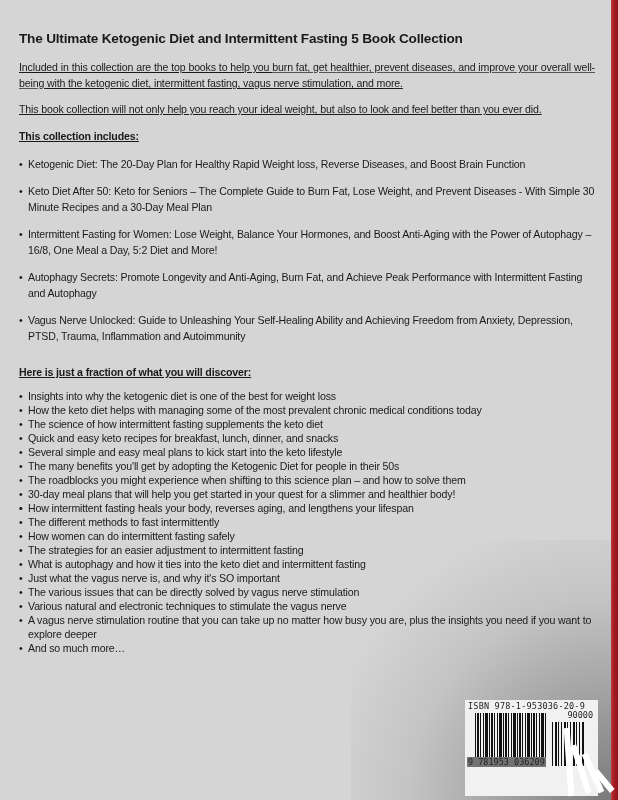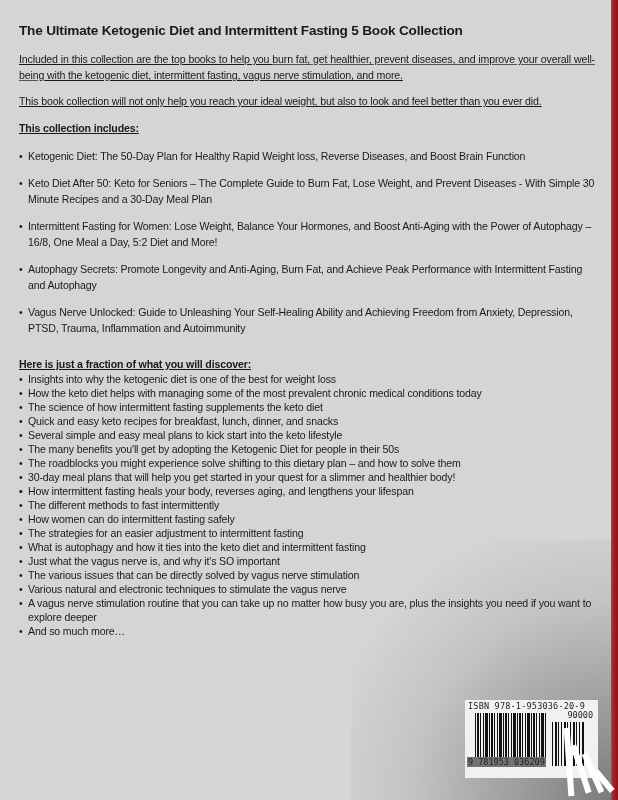--- a/index.html
+++ b/index.html
@@ -16,35 +16,35 @@
     }
     .spine {
       position: absolute; top: 0; right: 0; width: 7px; height: 800px;
       background: linear-gradient(to right, #c23a3a 0%, #a51c22 40%, #8e161b 100%);
     }
     .content {
       position: absolute; left: 19px; top: 14px; width: 576px;
       font-size: 10.6px; letter-spacing: -0.15px;
     }
     h1 {
-      margin: 8px 0 11px 0; font-size: 13.6px; font-weight: bold; letter-spacing: -0.2px;
+      margin: 16px 0 11px 0; font-size: 13.6px; font-weight: bold; letter-spacing: -0.2px;
       line-height: 18px;
     }
     p { margin: 0 0 10px 0; line-height: 16px; text-decoration: underline; }
     .intro { text-align: justify; }
     .u { text-decoration: underline; text-decoration-color: #555; }
     .sect { font-weight: bold; margin-bottom: 12px; }
     ul { list-style: none; margin: 0; padding: 0; }
     ul.books li { line-height: 16px; margin-bottom: 11px; }
     ul.disc li { line-height: 14px; margin-bottom: 0; }
     li { position: relative; padding-left: 9px; }
     li .bul { position: absolute; left: 0; top: 0; }
-    .disc-head { margin-top: 20px; margin-bottom: 0; }
+    .disc-head { margin-top: 20px; margin-bottom: 9px; }
     .barcode {
-      position: absolute; left: 465px; top: 700px; width: 133px; height: 78px;
+      position: absolute; left: 465px; top: 700px; width: 133px; height: 96px;
       background: #f1f1f1;
     }
     .isbn-top {
       position: absolute; left: 3px; top: 1px; font-family: "DejaVu Sans Mono", monospace;
       font-size: 8.5px; letter-spacing: 0.2px; color: #222; white-space: nowrap;
     }
     .price {
       position: absolute; right: 5px; top: 10px; font-family: "DejaVu Sans Mono", monospace;
       font-size: 8.5px; color: #222; margin-left: 40px;
     }
@@ -74,37 +74,37 @@
 <div class="content">
   <h1>The Ultimate Ketogenic Diet and Intermittent Fasting 5 Book Collection</h1>
 
   <p class="intro"><span>Included in this collection are the top books to help you </span><span class="u">burn fat, get healthier, prevent diseases, and improve your overall well-being</span><span> with the ketogenic diet, intermittent fasting, vagus nerve stimulation, and more.</span></p>
 
   <p style="margin-bottom:11px">This book collection will not only help you reach your ideal weight, but also to look and feel better than you ever did.</p>
 
   <p class="sect">This collection includes:</p>
 
   <ul class="books">
-    <li><span class="bul">•</span><span>Ketogenic Diet: The 50-Day Plan for Healthy Rapid Weight loss, Reverse Diseases, and Boost Brain Function</span></li>
+    <li><span class="bul">•</span><span>Ketogenic Diet: The 20-Day Plan for Healthy Rapid Weight loss, Reverse Diseases, and Boost Brain Function</span></li>
     <li><span class="bul">•</span><span>Keto Diet After 50: Keto for Seniors – The Complete Guide to Burn Fat, Lose Weight, and Prevent Diseases - With Simple 30 Minute Recipes and a 30-Day Meal Plan</span></li>
     <li><span class="bul">•</span><span>Intermittent Fasting for Women: Lose Weight, Balance Your Hormones, and Boost Anti-Aging with the Power of Autophagy – 16/8, One Meal a Day, 5:2 Diet and More!</span></li>
     <li><span class="bul">•</span><span>Autophagy Secrets: Promote Longevity and Anti-Aging, Burn Fat, and Achieve Peak Performance with Intermittent Fasting and Autophagy</span></li>
     <li><span class="bul">•</span><span>Vagus Nerve Unlocked: Guide to Unleashing Your Self-Healing Ability and Achieving Freedom from Anxiety, Depression, PTSD, Trauma, Inflammation and Autoimmunity</span></li>
   </ul>
 
   <p class="sect disc-head">Here is just a fraction of what you will discover:</p>
 
   <ul class="disc">
     <li><span class="bul">•</span><span>Insights into why the ketogenic diet is one of the best for weight loss</span></li>
     <li><span class="bul">•</span><span>How the keto diet helps with managing some of the most prevalent chronic medical conditions today</span></li>
     <li><span class="bul">•</span><span>The science of how intermittent fasting supplements the keto diet</span></li>
     <li><span class="bul">•</span><span>Quick and easy keto recipes for breakfast, lunch, dinner, and snacks</span></li>
     <li><span class="bul">•</span><span>Several simple and easy meal plans to kick start into the keto lifestyle</span></li>
     <li><span class="bul">•</span><span>The many benefits you'll get by adopting the Ketogenic Diet for people in their 50s</span></li>
-    <li><span class="bul">•</span><span>The roadblocks you might experience solve shifting to this dietary plan – and how to solve them</span></li>
+    <li><span class="bul">•</span><span>The roadblocks you might experience when shifting to this science plan – and how to solve them</span></li>
     <li><span class="bul">•</span><span>30-day meal plans that will help you get started in your quest for a slimmer and healthier body!</span></li>
     <li><span class="bul">•</span></li>
     <li><span class="bul">•</span><span>How intermittent fasting heals your body, reverses aging, and lengthens your lifespan</span></li>
     <li><span class="bul">•</span><span>The different methods to fast intermittently</span></li>
     <li><span class="bul">•</span><span>How women can do intermittent fasting safely</span></li>
     <li><span class="bul">•</span><span>The strategies for an easier adjustment to intermittent fasting</span></li>
     <li><span class="bul">•</span><span>What is autophagy and how it ties into the keto diet and intermittent fasting</span></li>
     <li><span class="bul">•</span><span>Just what the vagus nerve is, and why it's SO important</span></li>
     <li><span class="bul">•</span><span>The various issues that can be directly solved by vagus nerve stimulation</span></li>
     <li><span class="bul">•</span><span>Various natural and electronic techniques to stimulate the vagus nerve</span></li>

